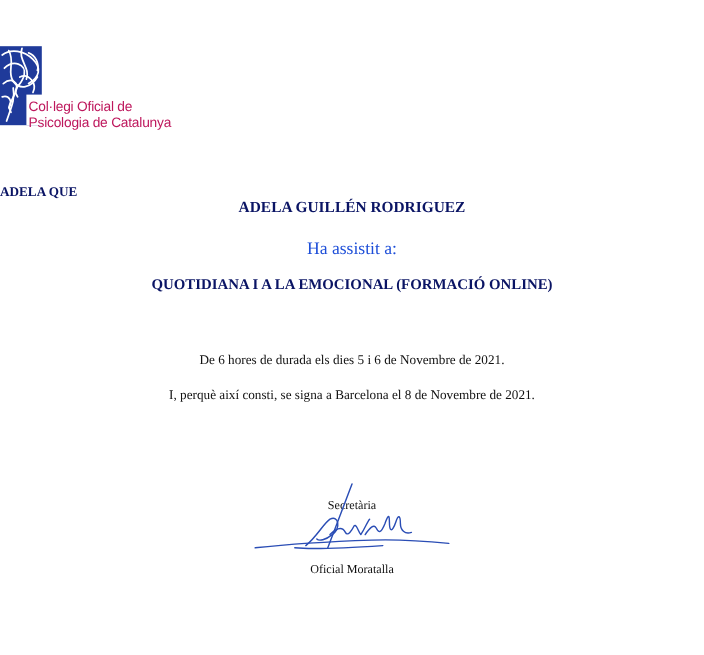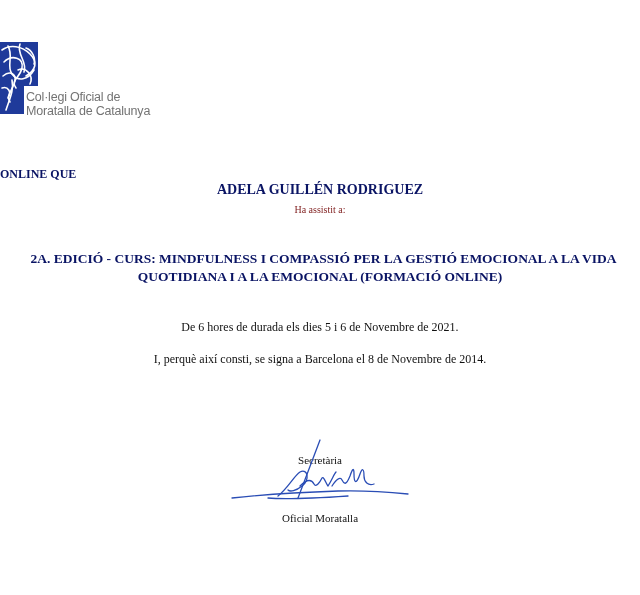--- a/index.html
+++ b/index.html
@@ -29,21 +29,21 @@
       width: 40px;
       height: 74px;
     }
     .logo-text {
       position: absolute;
       left: 26px;
       top: 50px;
       font-family: "Liberation Sans", "DejaVu Sans", sans-serif;
       font-size: 12.5px;
       line-height: 14px;
-      color: #737373;
+      color: #be185d;
       letter-spacing: -0.2px;
       white-space: nowrap;
     }
     .certifies {
       position: absolute;
       left: 0;
       top: 167px;
       font-size: 12px;
       font-weight: bold;
       color: #0a1464;
@@ -58,23 +58,23 @@
       white-space: nowrap;
     }
     .name {
       top: 182px;
       font-size: 14px;
       font-weight: bold;
       color: #0a1464;
       font-family: "Liberation Serif", "DejaVu Serif", serif;
     }
     .attended {
-      top: 204px;
-      font-size: 10px;
-      color: #7f1d1d;
+      top: 218px;
+      font-size: 16px;
+      color: #1d4ed8;
       font-family: "Liberation Serif", "DejaVu Serif", serif;
     }
     .course {
       top: 250px;
       font-size: 13.5px;
       font-weight: bold;
       color: #0a1464;
       line-height: 18px;
       font-family: "Liberation Serif", "DejaVu Serif", serif;
     }
@@ -123,38 +123,37 @@
       <path d="M3 36 C 10 30, 18 34, 14 44 S 6 56, 10 62"></path>
       <path d="M12 40 C 14 50, 10 58, 6 70"></path>
       <path d="M18 30 C 26 26, 34 36, 30 44"></path>
       <path d="M2 48 C 8 46, 12 52, 8 58"></path>
       <path d="M26 8 C 32 10, 36 18, 34 24"></path>
     </g>
     <rect x="24" y="46" width="16" height="28" fill="#ffffff"></rect>
   </svg>
   <div class="logo-text">
     <div>Col·legi Oficial de</div>
-    <div>Moratalla de Catalunya</div>
+    <div>Psicologia de Catalunya</div>
   </div>
 </div>
 
-<div class="certifies">ONLINE QUE</div>
+<div class="certifies">ADELA QUE</div>
 
 <div class="center-line name">ADELA GUILLÉN RODRIGUEZ</div>
 
 <div class="center-line attended">Ha assistit a:</div>
 
 <div class="center-line course">
-  <span class="l1">2A. EDICIÓ - CURS: MINDFULNESS I COMPASSIÓ PER LA GESTIÓ EMOCIONAL A LA VIDA</span>
   <span>QUOTIDIANA I A LA EMOCIONAL (FORMACIÓ ONLINE)</span>
 </div>
 
 <div class="center-line duration">De 6 hores de durada els dies 5 i 6 de Novembre de 2021.</div>
 
-<div class="center-line signed">I, perquè així consti, se signa a Barcelona el 8 de Novembre de 2014.</div>
+<div class="center-line signed">I, perquè així consti, se signa a Barcelona el 8 de Novembre de 2021.</div>
 
 <div class="center-line role">Secretària</div>
 
 <svg class="signature" viewBox="0 0 184 70" xmlns="http://www.w3.org/2000/svg">
   <g fill="none" stroke="#2a4db5" stroke-width="1.3" stroke-linecap="round" stroke-linejoin="round">
     <path d="M92 4 L 70 62"></path>
     <path d="M4 62 C 40 58, 80 56, 110 55 S 160 56, 180 58"></path>
     <path d="M50 60 C 60 52, 66 40, 72 36 C 80 32, 82 44, 74 50 C 68 55, 62 56, 60 54"></path>
     <path d="M72 50 C 80 42, 84 44, 86 48 C 88 52, 92 46, 94 42 C 96 40, 98 48, 100 50 C 104 44, 106 38, 108 36"></path>
     <path d="M104 50 C 108 44, 112 40, 114 44 C 116 48, 118 50, 122 40 C 124 34, 126 30, 126 38 C 126 46, 128 50, 132 38 C 134 32, 136 32, 136 40 C 136 46, 140 50, 146 48"></path>

